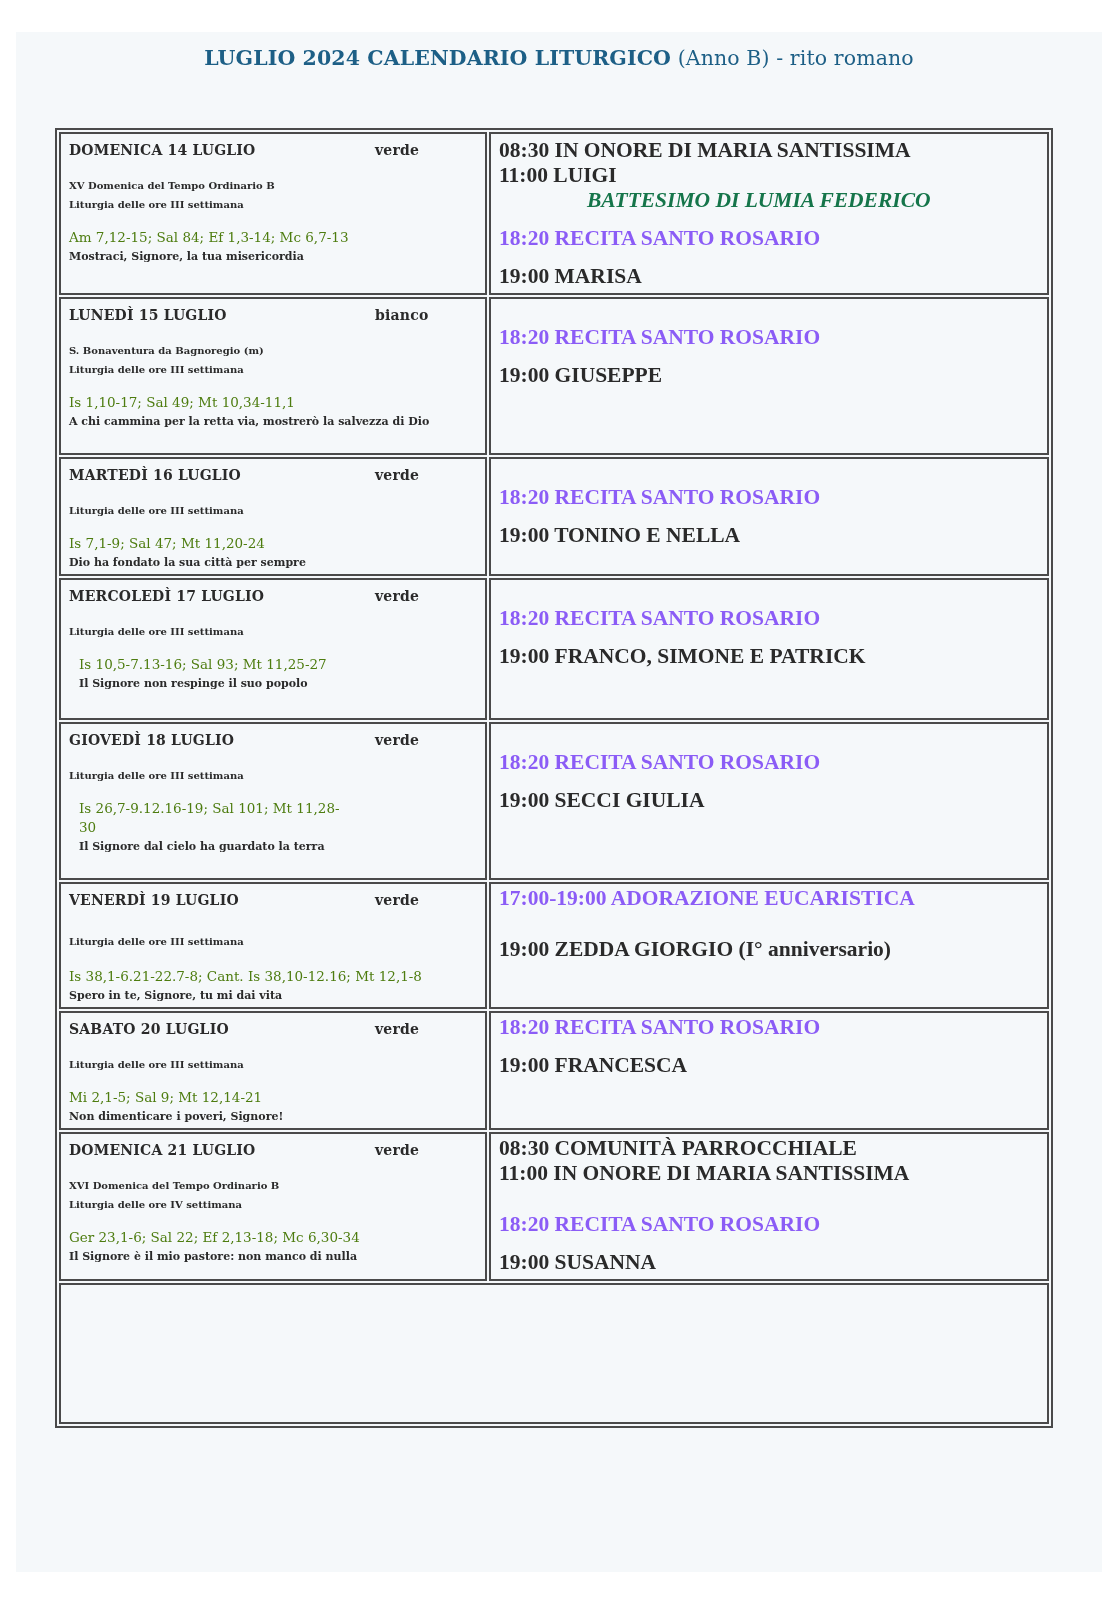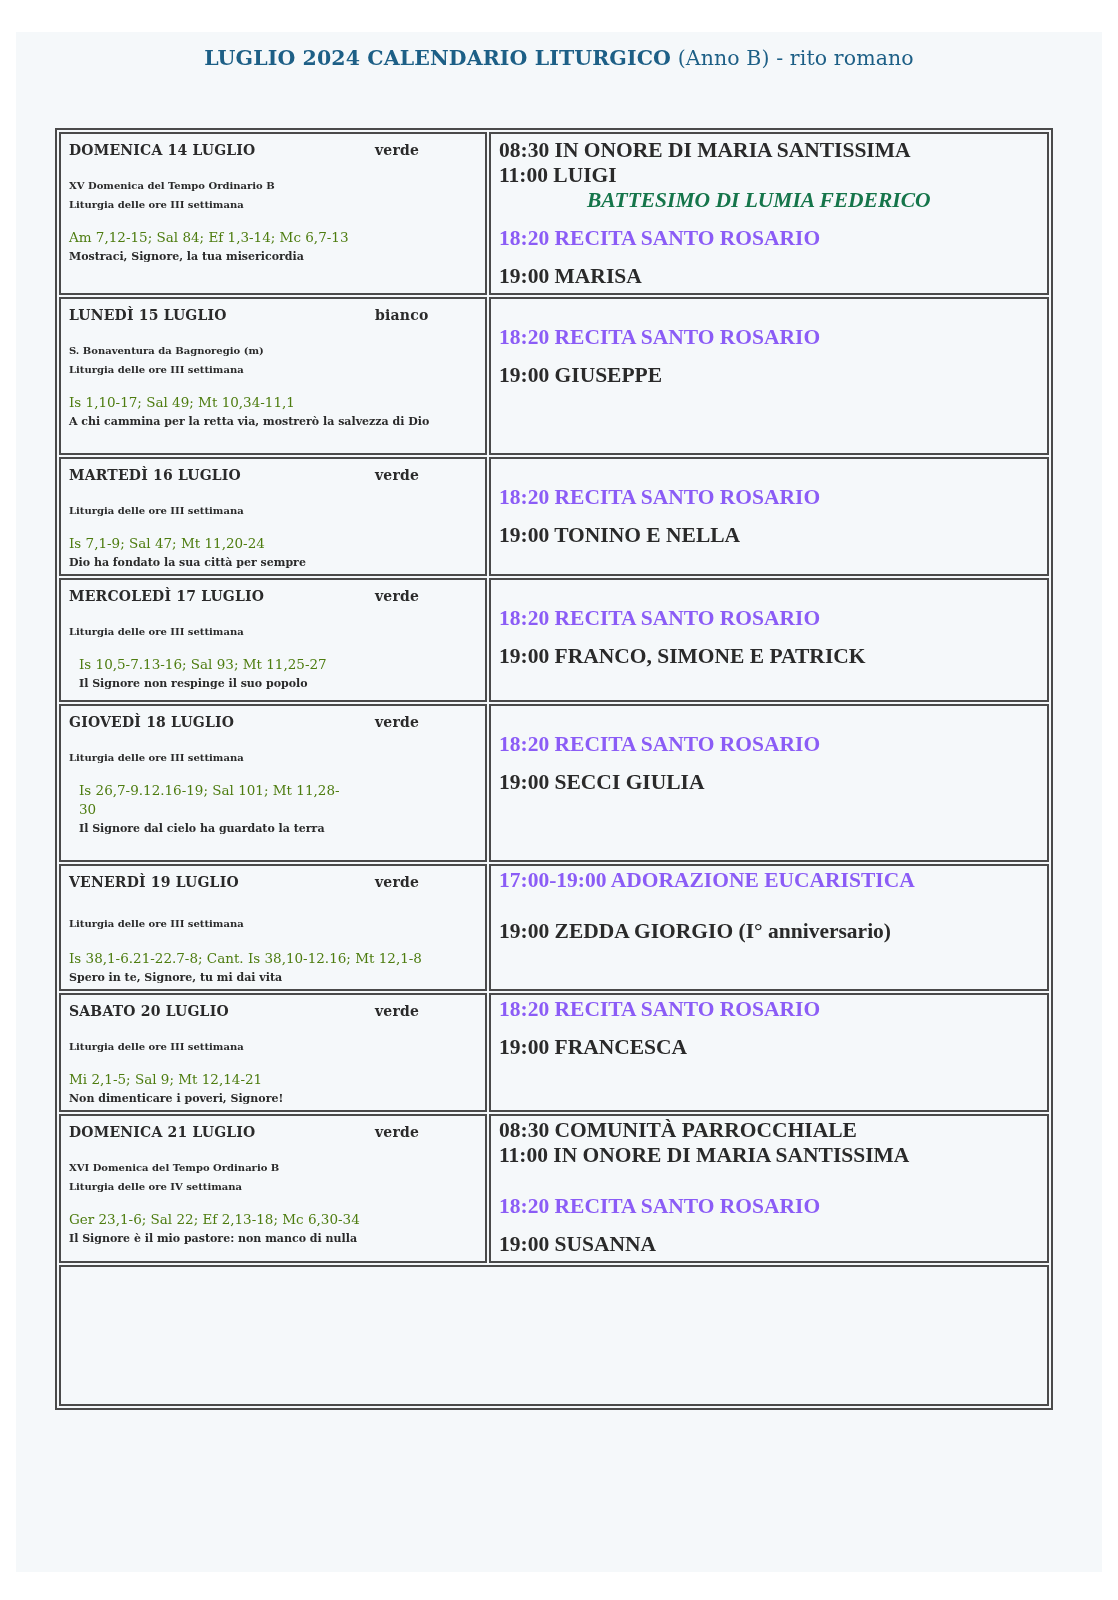--- a/index.html
+++ b/index.html
@@ -187,21 +187,21 @@
         </div>
       </td>
       <td class="right">
         <div class="rcell" style="padding-top:26px">
           <span class="ev red">18:20 RECITA SANTO ROSARIO</span>
           <span class="ev gap-s">19:00 TONINO E NELLA</span>
         </div>
       </td>
     </tr>
 
-    <tr style="height:124px">
+    <tr style="height:142px">
       <td class="left">
         <div class="lcell">
           <div class="dayhead">
             <span class="day">MERCOLEDÌ 17 LUGLIO</span>
             <span class="color">verde</span>
           </div>
           <div class="center-lines">
             <div>Liturgia delle ore III settimana</div>
           </div>
           <div class="readings indent">Is 10,5-7.13-16; Sal 93; Mt 11,25-27</div>

